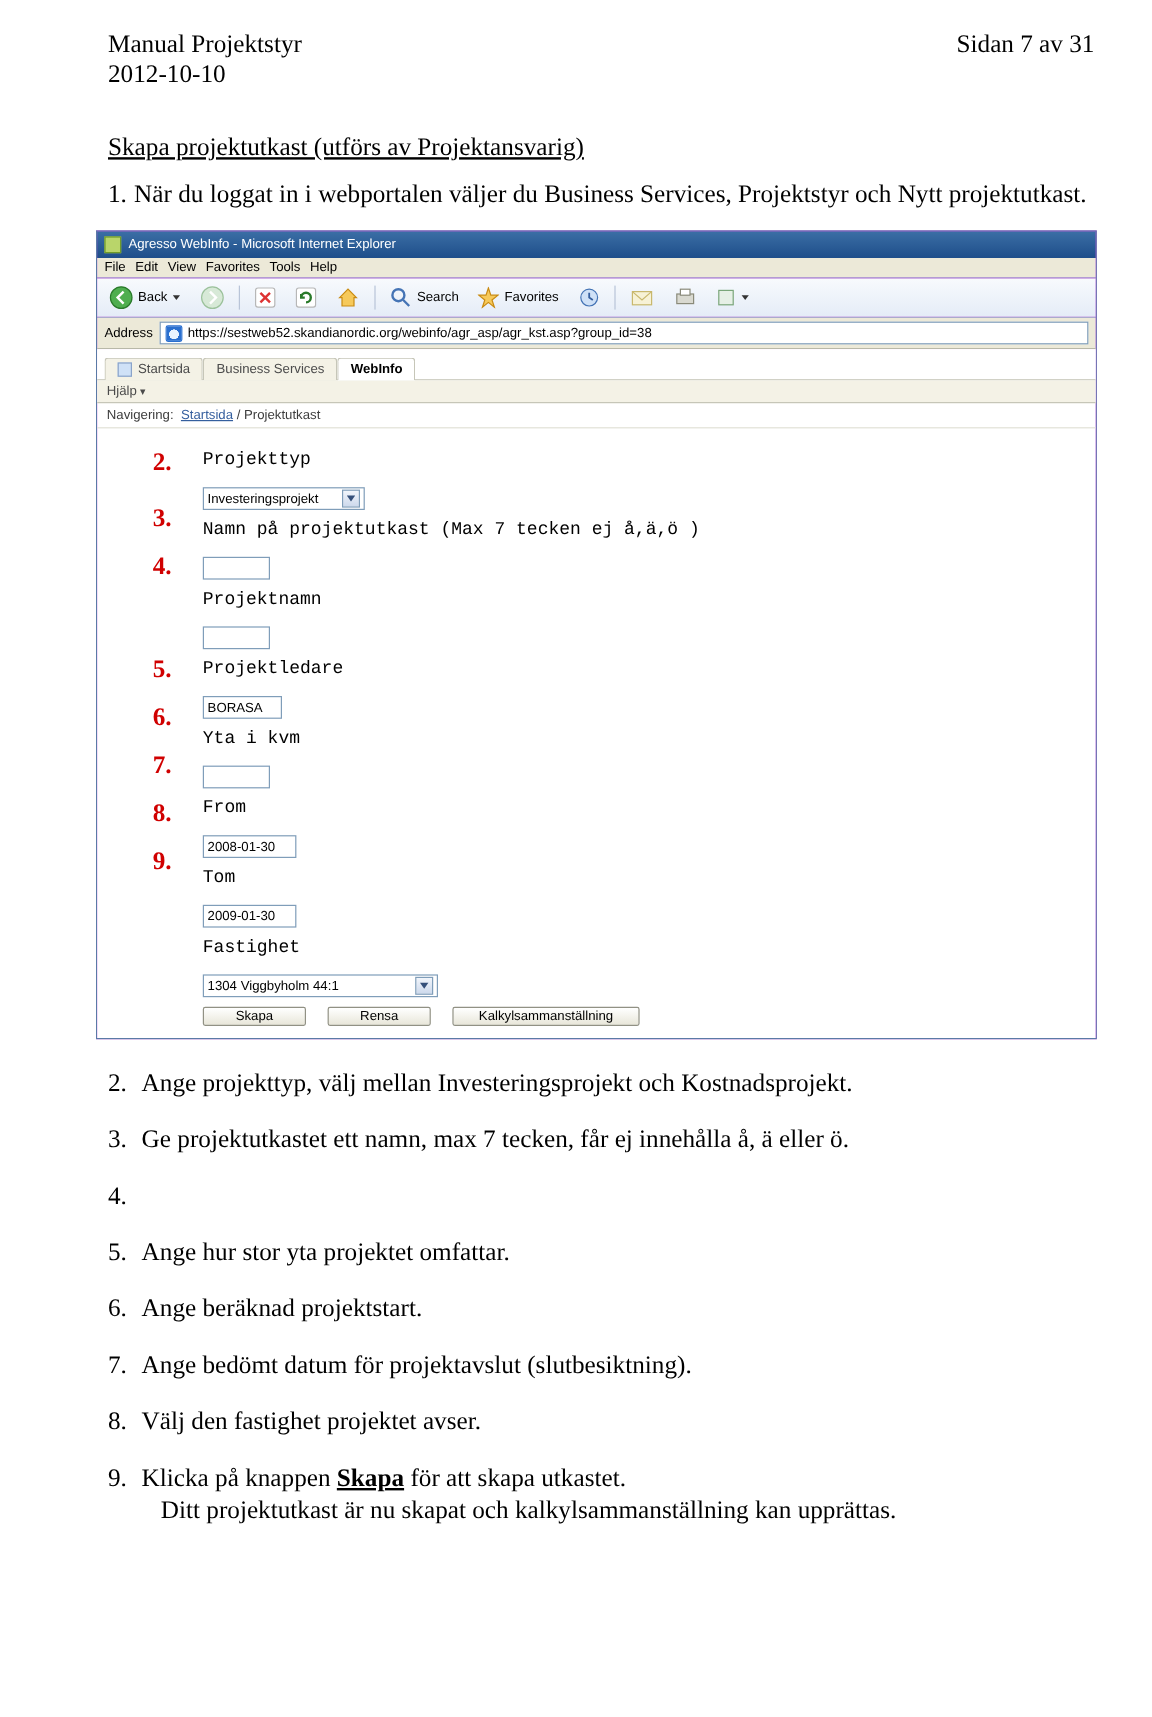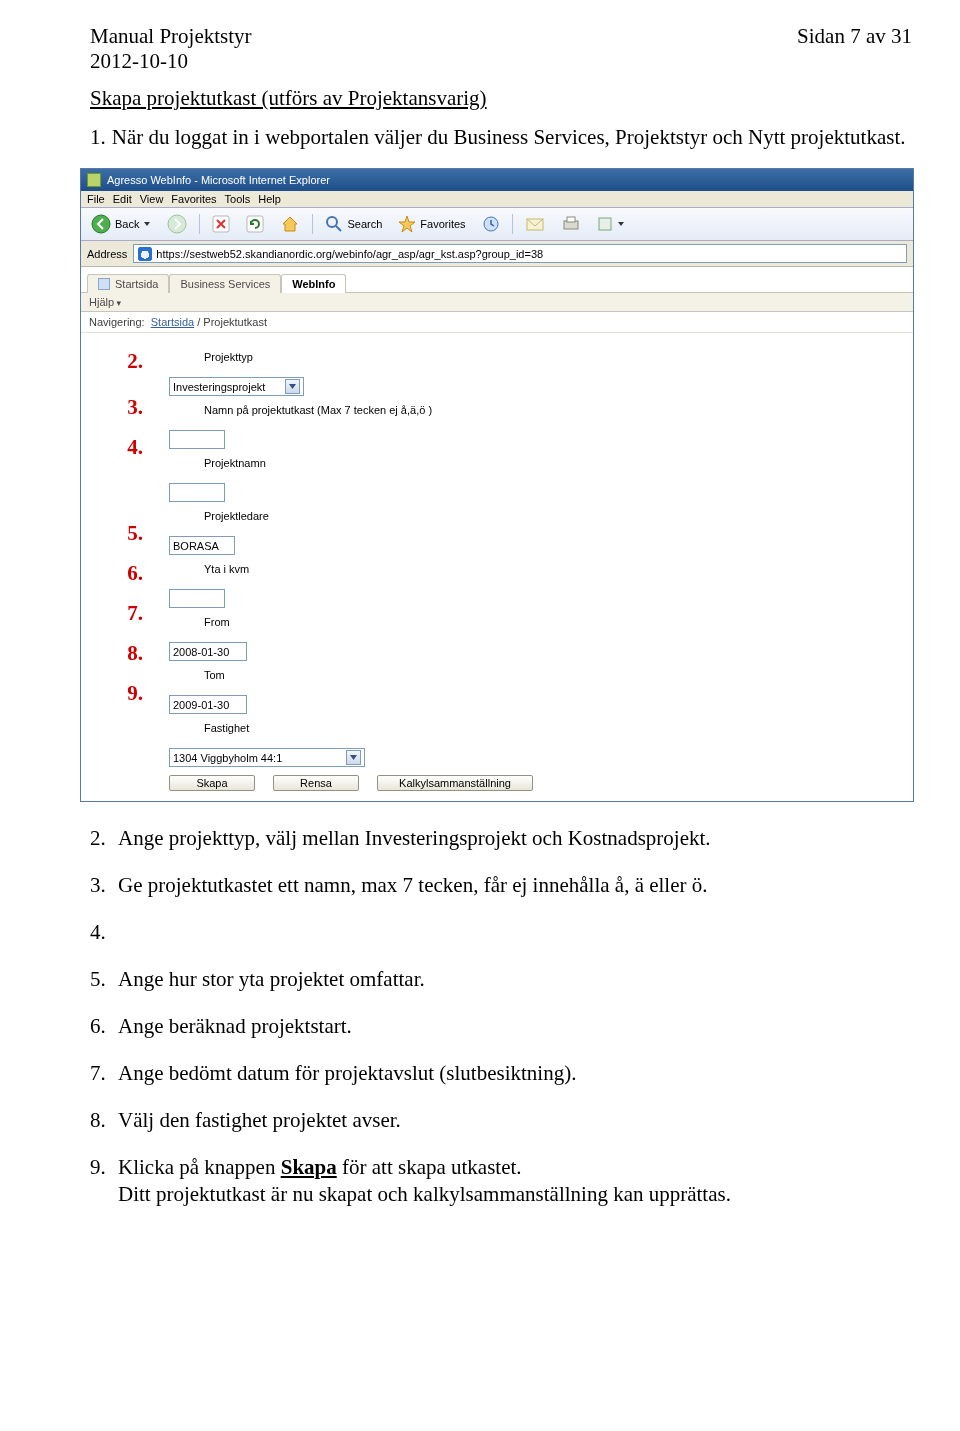--- a/index.html
+++ b/index.html
@@ -17,21 +17,21 @@
   }
   .header-row {
     display: flex;
     justify-content: space-between;
     margin-bottom: 4px;
   }
   .header-left { }
   .header-right { }
   .section-title {
     text-decoration: underline;
-    margin-top: 12px;
+    margin-top: 36px;
     margin-bottom: 14px;
   }
 
   
   .browser {
     width: 834px;
     border: 1px solid #5a7aa6;
     font-family: Tahoma, Arial, sans-serif;
     font-size: 11px;
     margin: 18px 0 24px -10px;
@@ -154,21 +154,21 @@
     font-family: "Times New Roman", serif;
     font-size:21px;
     font-weight:bold;
     color:#d00000;
     text-align:right;
     padding-right:26px;
   }
   .numcol div { height:46px; line-height:20px; }
   .fieldcol { flex:1; }
   .fld { margin-bottom: 8px; }
-  .fld .lbl { color:#000; font-family: Liberation Sans, sans-serif; font-size:11px; display:block; margin-bottom:2px;margin-left:35px;}
+  .fld .lbl { color:#000; font-family: Liberation Mono, monospace; font-size:15px; display:block; margin-bottom:2px;}
   .inp, .sel {
     border:1px solid #7f9db9;
     background:#fff;
     height:19px;
     font-family: Tahoma, Arial, sans-serif;
     font-size:11px;
     padding:0 3px;
     display:flex;
     align-items:center;
     margin-top:14px;
@@ -191,21 +191,21 @@
     font-family: Tahoma, Arial, sans-serif;
     font-size:11px;
     text-align:center;
     border-radius:2px;
   }
 
   
   .instr { margin-top: 12px; }
   .instr .step { display:flex; gap:6px; margin-bottom:22px;}
   .instr .num { min-width:22px;}
-  .final { margin-left:28px;}
+  .final { margin-left:44px;}
   .u { text-decoration: underline; font-weight:bold; }
 </style>
 </head>
 <body>
 
 <div class="page">
 
   <div class="header-row">
     <div class="header-left">
       <div>Manual Projektstyr</div>

